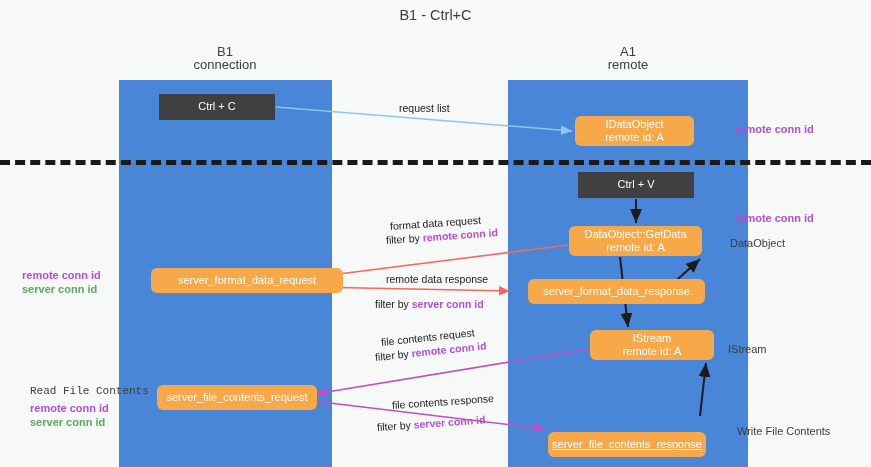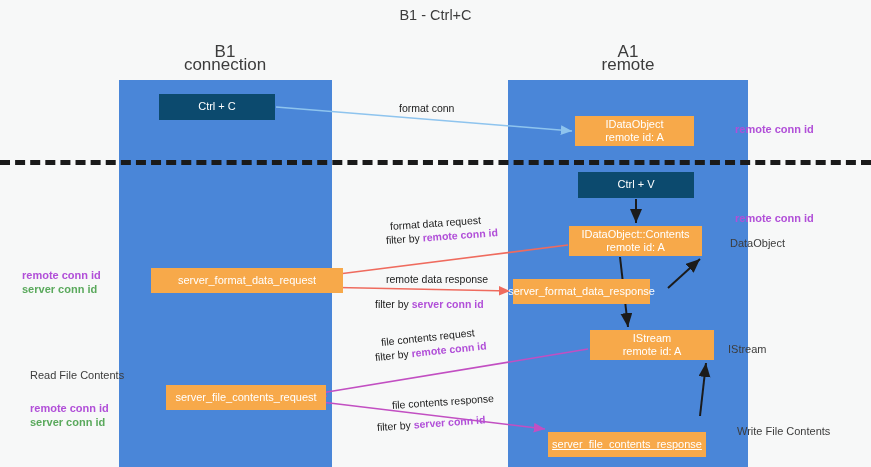--- a/index.html
+++ b/index.html
@@ -10,21 +10,21 @@
     overflow:hidden;
   }
   #stage{position:relative;width:871px;height:467px;padding-left:8px;}
 
   
   .col{position:absolute;background:#4a86d8;}
   #col-b1{left:119px;top:80px;width:213px;height:387px;}
   #col-a1{left:508px;top:80px;width:240px;height:387px;}
 
   
-  .col-head{position:absolute;text-align:center;color:#3c3c3c;font-size:17px;line-height:13px;}
+  .col-head{position:absolute;text-align:center;color:#3c3c3c;font-size:13px;line-height:13px;}
   #head-b1{left:155px;top:45px;width:140px;}
   #head-a1{left:558px;top:45px;width:140px;}
   .col-head .t1{display:block;}
   .col-head .t2{display:block;}
 
   
   #title{position:absolute;left:0;top:6px;width:871px;text-align:center;color:#3c3c3c;font-size:14.5px;line-height:19px;}
   #title span{display:block;}
 
   
@@ -34,47 +34,47 @@
   
   .node{
     position:absolute;
     display:flex;align-items:center;justify-content:center;
     text-align:center;
     color:#ffffff;
     font-size:11px;
     line-height:13.5px;
     box-sizing:border-box;
   }
-  .green{background:#0c4a6e;}
-  .orange{background:#f7a94a;}
+  .green{background:#404040;}
+  .orange{background:#f7a94a;border-radius:6px;}
   .node .l{display:block;}
 
   #n-ctrlc{left:159px;top:94px;width:116px;height:26px;}
   #n-idataobject{left:575px;top:116px;width:119px;height:30px;}
   #n-ctrlv{left:578px;top:172px;width:116px;height:26px;}
   #n-getdata{left:569px;top:226px;width:133px;height:30px;}
   #n-sfdreq{left:151px;top:268px;width:192px;height:25px;}
-  #n-sfdres{left:513px;top:279px;width:137px;height:25px;}
+  #n-sfdres{left:528px;top:279px;width:177px;height:25px;}
   #n-istream{left:590px;top:330px;width:124px;height:30px;}
-  #n-sfcreq{left:166px;top:385px;width:160px;height:25px;justify-content:center;}
+  #n-sfcreq{left:157px;top:385px;width:160px;height:25px;justify-content:center;}
   #n-sfcres{left:548px;top:432px;width:158px;height:25px;text-decoration:underline;}
 
   
   .ann{position:absolute;font-size:11px;line-height:14px;font-weight:bold;}
   .ann .purple{color:#b14fd8;display:block;}
   .ann .green-t{color:#5aa95c;display:block;}
   .ann-plain{position:absolute;font-size:11px;line-height:14px;color:#3c3c3c;}
 
   #ann-remote1{left:735px;top:122px;}
   #ann-remote2{left:735px;top:211px;}
   #lbl-dataobject{left:730px;top:236px;}
   #lbl-istream{left:728px;top:342px;}
   #lbl-writefile{left:737px;top:424px;}
   #ann-left1{left:22px;top:268px;}
-  #lbl-readfile{left:30px;top:368px;}
+  #lbl-readfile{left:30px;top:384px;font-family:Liberation Mono, monospace;}
   #ann-left2{left:30px;top:401px;}
 
   
   .elabel{position:absolute;font-size:10.5px;line-height:14px;color:#1b1b1b;white-space:nowrap;}
   .elabel .hl-purple{color:#b14fd8;font-weight:bold;}
 
   #el-formatlist{left:399px;top:101px;}
   #el-fdreq1{left:390px;top:219px;transform:rotate(-4deg);transform-origin:left center;}
   #el-fdreq2{left:386px;top:233px;transform:rotate(-4deg);transform-origin:left center;}
   #el-fdres1{left:386px;top:272px;}
@@ -154,21 +154,21 @@
       <span class="l">remote id: A</span>
     </div>
   </div>
 
   <div class="node green" id="n-ctrlv">
     <span class="l">Ctrl + V</span>
   </div>
 
   <div class="node orange" id="n-getdata">
     <div>
-      <span class="l">IDataObject::Contents</span>
+      <span class="l">DataObject::GetData</span>
       <span class="l">remote id: A</span>
     </div>
   </div>
 
   <div class="node orange" id="n-sfdreq">
     <span class="l">server_format_data_request</span>
   </div>
 
   <div class="node orange" id="n-sfdres">
     <span class="l">server_format_data_response</span>
@@ -183,21 +183,21 @@
 
   <div class="node orange" id="n-sfcreq">
     <span class="l">server_file_contents_request</span>
   </div>
 
   <div class="node orange" id="n-sfcres">
     <span class="l">server_file_contents_response</span>
   </div>
 
   <div class="elabel" id="el-formatlist">
-    <span>format conn</span>
+    <span>request list</span>
   </div>
 
   <div class="elabel" id="el-fdreq1">
     <span>format data request</span>
   </div>
   <div class="elabel" id="el-fdreq2">
     <span>filter by </span><span class="hl-purple">remote conn id</span>
   </div>
 
   <div class="elabel" id="el-fdres1">

